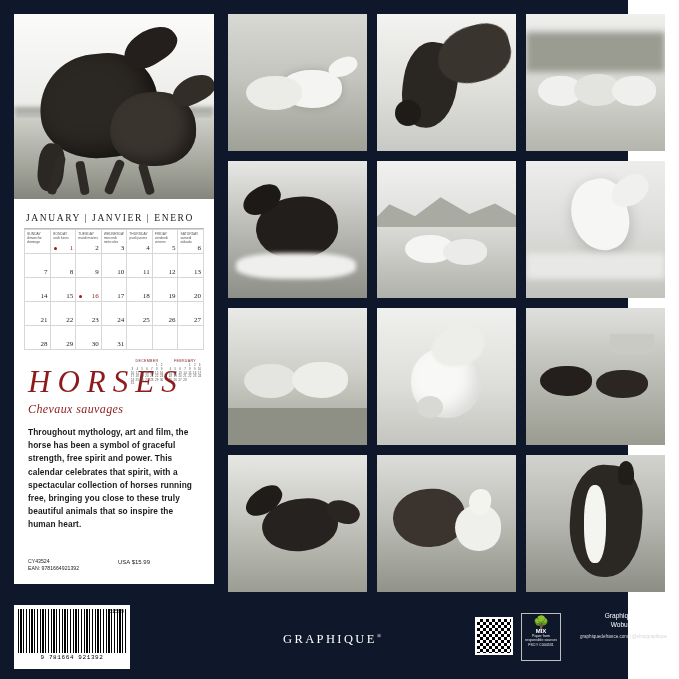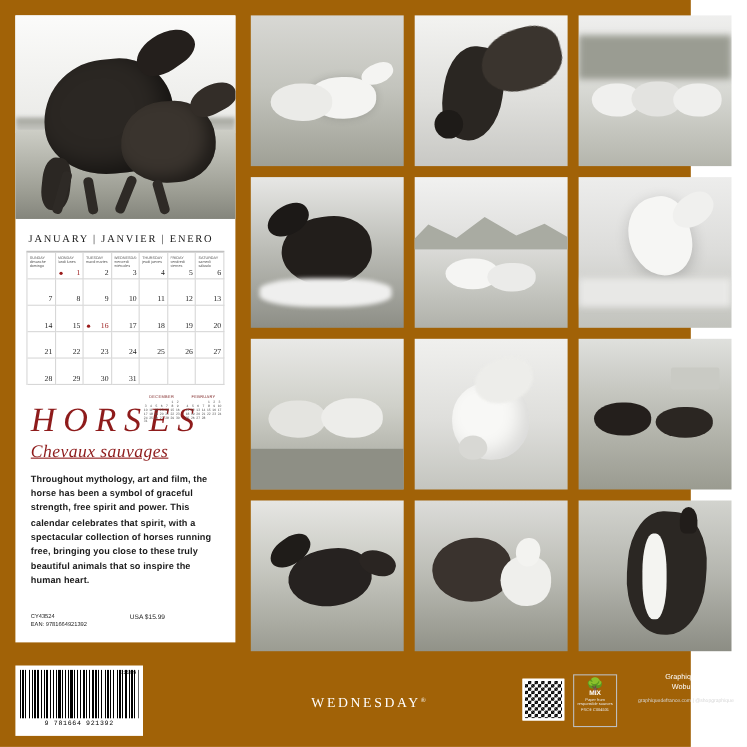--- a/index.html
+++ b/index.html
@@ -10,21 +10,21 @@
   body {
     width: 679px;
     height: 679px;
     font-family: "Liberation Sans", sans-serif;
     overflow: hidden;
   }
   .page {
     position: relative;
     width: 628px;
     height: 679px;
-    background: #a16207;
+    background: #0f172a;
     box-sizing: border-box;
   }
 
   
   .left-panel {
     position: absolute;
     left: 14px;
     top: 14px;
     width: 200px;
     height: 570px;
@@ -191,25 +191,24 @@
     font-size: 31px;
     letter-spacing: 7px;
     color: #8e1b1b;
     font-weight: 400;
     line-height: 1;
     font-style: italic;
   }
   .brand-sub {
     font-family: "Liberation Serif", serif;
     font-style: italic;
-    font-size: 16px;
+    font-size: 12px;
     color: #8e1b1b;
     margin-top: 5px;
     letter-spacing: .4px;
-    text-decoration: underline;
   }
   .brand-desc {
     margin-top: 9px;
     font-size: 8.3px;
     line-height: 13.2px;
     color: #1b1b1b;
     letter-spacing: .1px;
     font-weight: bold;
   }
   .codes {
@@ -657,21 +656,21 @@
   </div>
 
   <div class="bottom">
 
     <div class="barcode-box">
       <div class="barcode-top">51599</div>
       <div class="barcode-lines"></div>
       <div class="barcode-num">9 781664 921392</div>
     </div>
 
-    <div class="graphique-logo"><span>WEDNESDAY</span><sup>®</sup></div>
+    <div class="graphique-logo"><span>GRAPHIQUE</span><sup>®</sup></div>
 
     <div class="qr"></div>
 
     <div class="fsc">
       <div class="tree">🌳</div>
       <div class="mark">MIX</div>
       <div>Paper from</div>
       <div>responsible sources</div>
       <div>FSC® C004531</div>
     </div>

